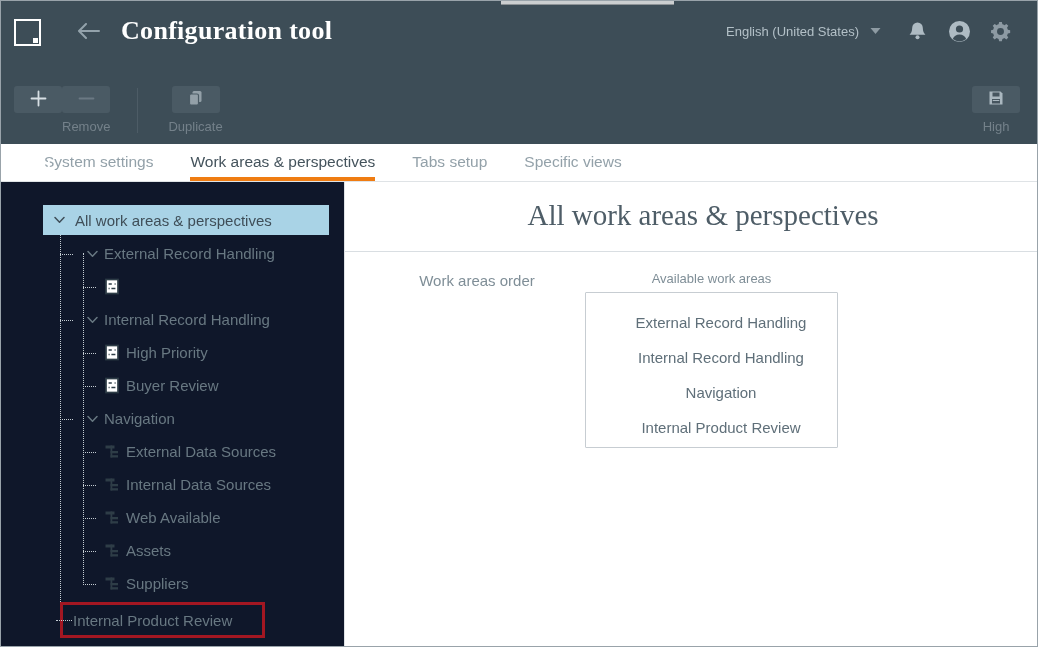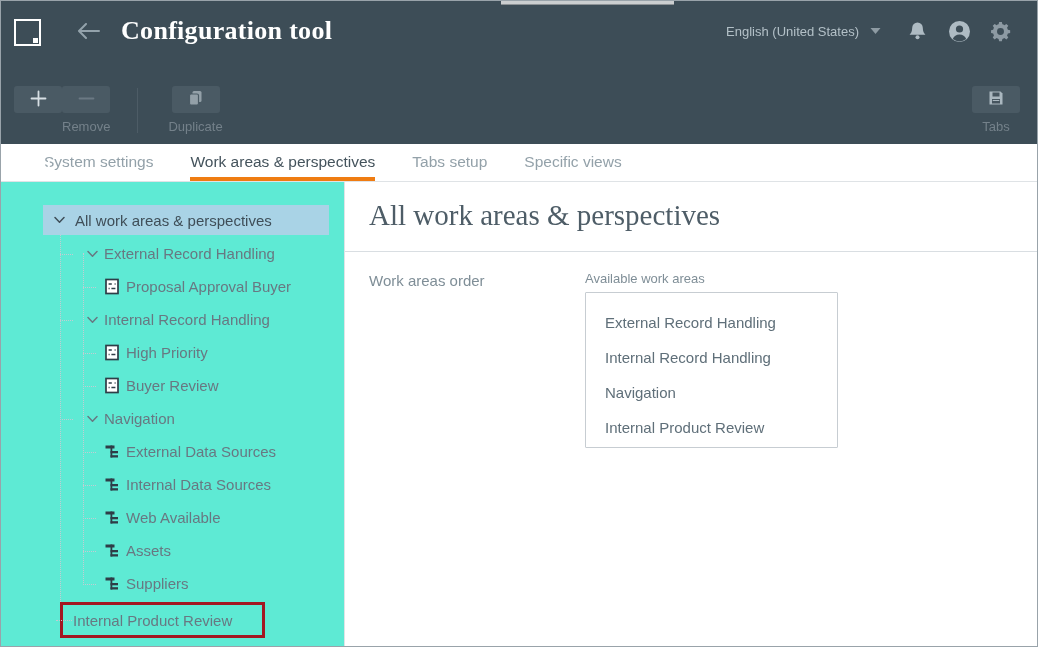--- a/index.html
+++ b/index.html
@@ -1,18 +1,18 @@
 <!DOCTYPE html>
 <html><head>
 <meta charset="utf-8">
 <style>
   * { margin:0; padding:0; box-sizing:border-box; }
   body { background:#e8e8e8; font-family:"Liberation Sans","DejaVu Sans",sans-serif; }
-  .screen{ position:relative; width:1038px; height:647px; background:#5eead4;
-           border:1px solid #99a3aa; overflow:hidden; }
+  .screen{ position:relative; width:1038px; height:647px; background:#0f172a;
+           border:1px solid #99a3aa; overflow:hidden;text-align:center; }
 
   
   .chrome{ height:143px; background:#3d4d57; position:relative; }
   .artifact{ position:absolute; left:500px; top:0; width:173px; height:4px;
              background:#cbced0; border-bottom:1px solid #8d9296; }
   .header-top{ height:60px; display:flex; align-items:center; padding:0 26px 0 13px; }
   .logo{ width:27px; height:27px; border:2px solid #ffffff; position:relative; margin-top:2px; }
   .logo .dot{ position:absolute; right:1px; bottom:1px; width:5px; height:5px; background:#ffffff; }
   .back{ margin-left:36px; color:#93a2ab; display:flex; align-items:center; cursor:pointer; }
   .app-title{ margin-left:21px; font-family:"Liberation Serif","DejaVu Serif",serif;
@@ -162,21 +162,21 @@
       </div>
       <div class="tool tool-save">
         <button class="tbtn">
           <span><svg width="16" height="16" viewBox="0 0 16 16">
                 <path d="M1.5 1.5 h11 l2 2 v11 h-13 z" fill="currentColor"></path>
                 <rect x="4.5" y="2.5" width="7" height="4" fill="#46555f"></rect>
                 <rect x="4" y="9" width="8" height="4.5" fill="#46555f"></rect>
                 <rect x="4.7" y="10" width="6.6" height="1" fill="currentColor"></rect>
               </svg></span>
         </button>
-        <div class="lbl">Tabs</div>
+        <div class="lbl">High</div>
       </div>
     </div>
   </div>
 
   <div class="tabs">
       <div class="tab">
         <span class="tab-label">System settings</span>
       </div>
       <div class="tab active">
         <span class="tab-label">Work areas &amp; perspectives</span>
@@ -210,21 +210,20 @@
             </span>
     <span class="t-label">External Record Handling</span>
   </div>
           <div class="tree-row lvl2">
     <span class="t-icon">
               <svg width="14" height="17" viewBox="0 0 14 17">
                 <rect x="1" y="1.5" width="12" height="14" fill="#ffffff" stroke="#2e3d47" stroke-width="1.7"></rect>
                 <path d="M3.6 6 h3.2 M9.6 6 h1 M3.6 10.5 h1 M6.4 10.5 h4" stroke="#2e3d47" stroke-width="1.5"></path>
               </svg>
             </span>
-    <span class="t-label">Proposal Approval Buyer</span>
   </div>
           <div class="tree-row lvl1">
     <span class="t-icon">
               <svg width="11" height="8" viewBox="0 0 11 8">
                 <path d="M1 1.5 L5.5 6.2 L10 1.5" fill="none" stroke="currentColor" stroke-width="1.5" stroke-linecap="round" stroke-linejoin="round"></path>
               </svg>
             </span>
     <span class="t-label">Internal Record Handling</span>
   </div>
           <div class="tree-row lvl2">

